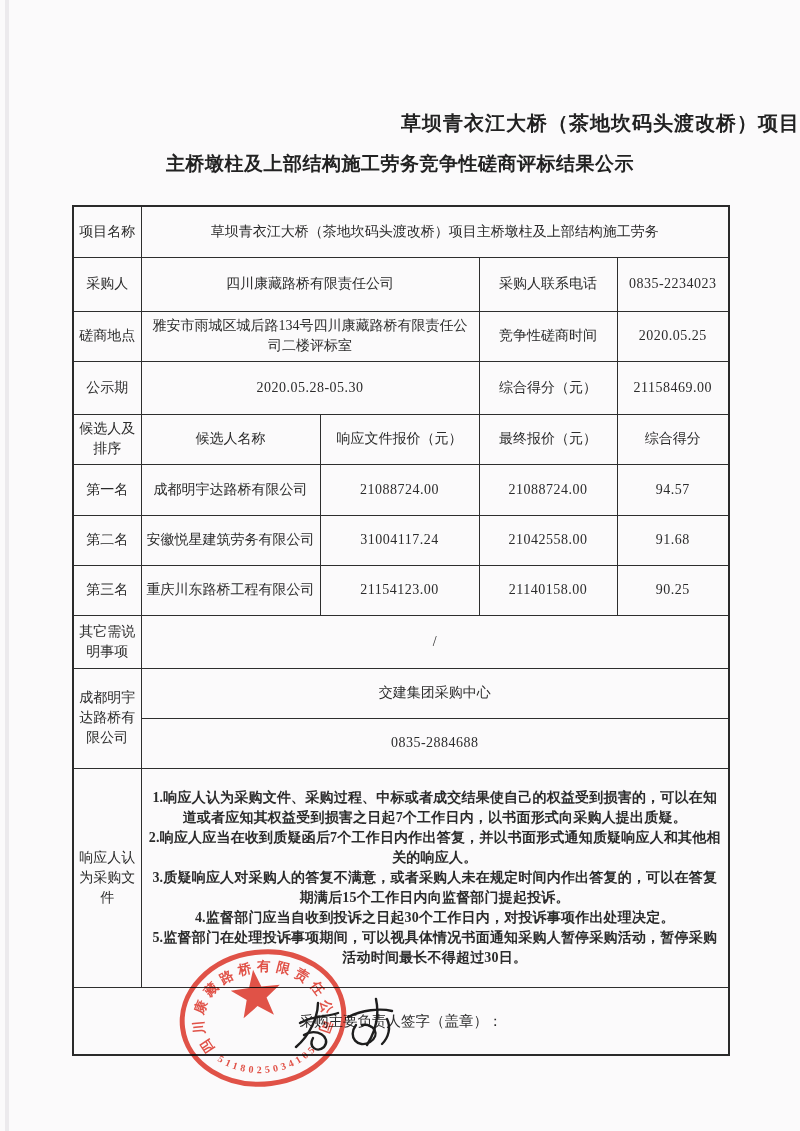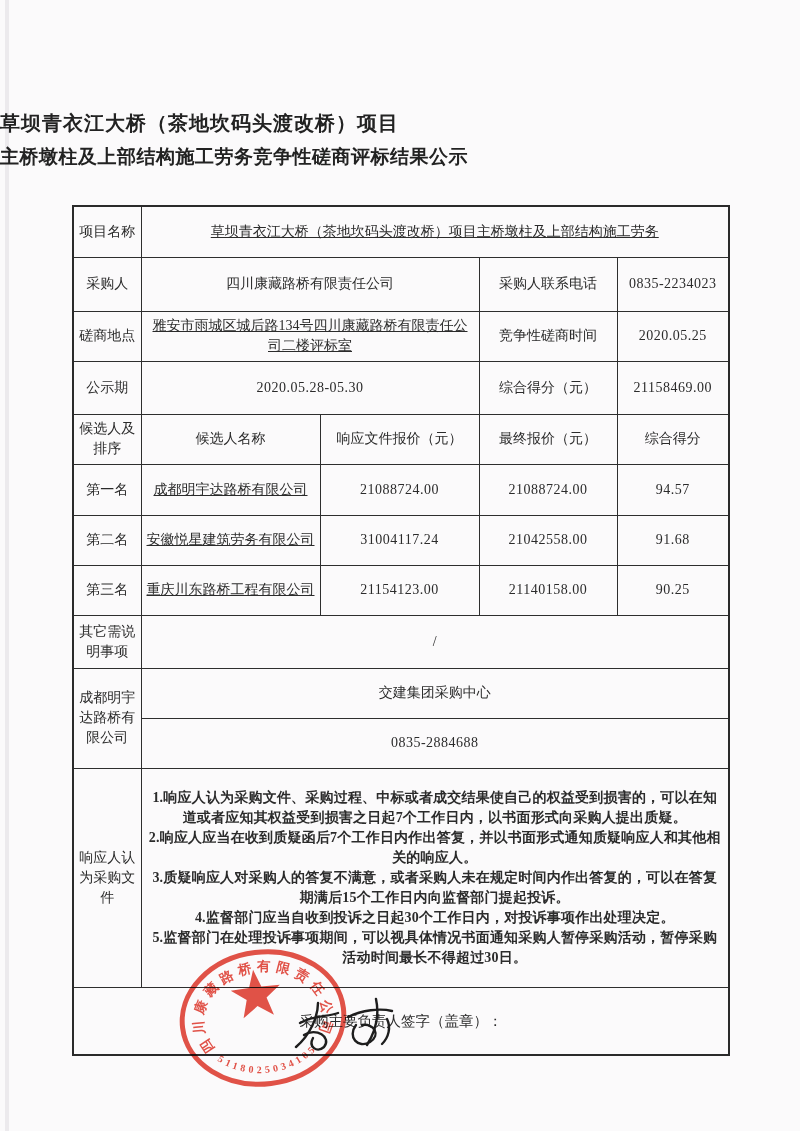--- a/index.html
+++ b/index.html
@@ -8,43 +8,43 @@
     background:#fbfafb;
     font-family:"Liberation Serif","DejaVu Serif",serif;
     color:#2b2b2b;
   }
   .scan-edge{
     position:absolute;left:5px;top:0;width:4px;height:100%;
     background:rgba(110,100,115,0.10);
   }
   .doc-title{
     position:absolute;left:0;top:110px;width:100%;
-    text-align:left;font-size:20px;font-weight:bold;
+    text-align:right;font-size:20px;font-weight:bold;
     letter-spacing:1px;color:#222;
   }
   .doc-subtitle{
-    position:absolute;left:0;top:144px;width:100%;
-    font-size:19px;font-weight:bold;
+    position:absolute;left:0;top:151px;width:100%;
+    text-align:center;font-size:19px;font-weight:bold;
     letter-spacing:0.5px;color:#222;
   }
   table.main{
     position:absolute;left:72px;top:205px;width:656px;
     border-collapse:collapse;table-layout:fixed;
     font-size:14px;color:#2b2b2b;border-radius:7px;
   }
   table.main td{
     border:1.5px solid #2e2e2e;
     padding:2px 5px;
     text-align:center;vertical-align:middle;
     overflow:hidden;word-break:break-all;
     line-height:20px;
   }
   table.main{border:2px solid #2a2a2a;}
   td.lbl{text-align:left;padding-left:5px;}
-  td.left{text-align:left;padding-left:6px;text-decoration:underline;}
+  td.left{text-align:left;padding-left:6px;}
   td.num{letter-spacing:0.5px;}
   td.objection-cell{
     text-align:left;vertical-align:top;
     padding:8px 9px 4px 8px;line-height:21.5px;letter-spacing:0.2px;font-weight:bold;
   }
   td.sign-cell{text-align:left;padding-left:8px;font-size:14.5px;}
   .stamp-wrap{
     position:absolute;left:168px;top:938px;width:190px;height:160px;
     mix-blend-mode:multiply;opacity:0.85;pointer-events:none;
   }

